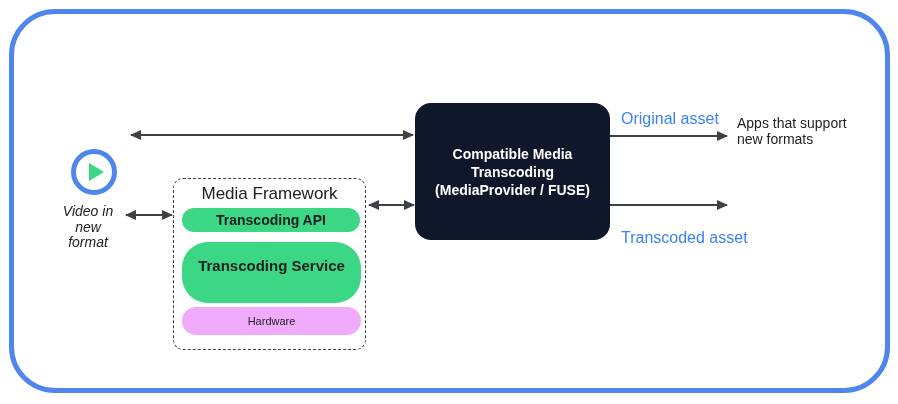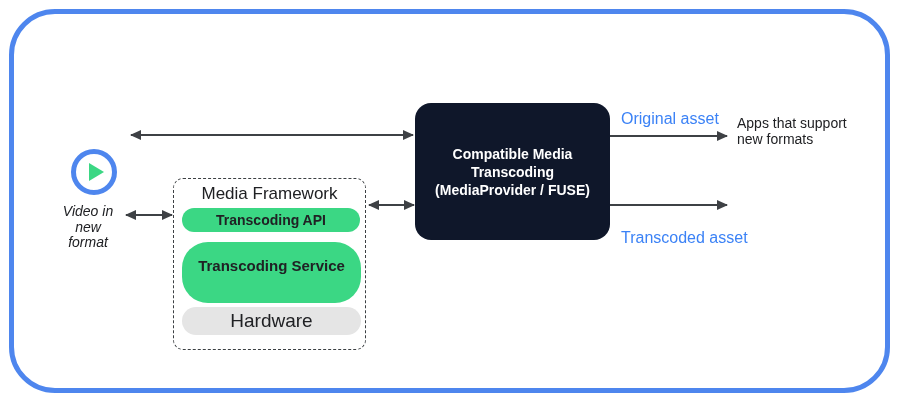--- a/index.html
+++ b/index.html
@@ -36,21 +36,21 @@
     border:1.5px dashed #3c4043;border-radius:10px;box-sizing:border-box;background:#ffffff;
   }
   .fw-title{position:absolute;left:173px;top:184px;width:193px;text-align:center;font-size:17px;}
   .pill{
     position:absolute;display:flex;align-items:center;justify-content:center;
     box-sizing:border-box;text-align:center;
   }
   .api{left:182px;top:208px;width:178px;height:24px;background:#3bd784;border-radius:12px;font-weight:bold;font-size:14px;}
   .service{left:182px;top:242px;width:179px;height:61px;background:#3bd784;border-radius:26px;font-weight:bold;font-size:15px;padding-bottom:15px;}
   .oem{left:266px;top:284px;width:96px;height:20px;background:#16314a;border-radius:10px;color:#ffffff;font-weight:bold;font-size:12px;}
-  .hardware{left:182px;top:307px;width:179px;height:28px;background:#e5e5e5;border-radius:14px;font-size:19px;}
+  .hardware{left:182px;top:307px;width:179px;height:28px;background:#f0abfc;border-radius:14px;font-size:11px;}
   
   .transcoder{
     position:absolute;left:415px;top:103px;width:195px;height:137px;background:#0f172a;border-radius:16px;
     display:flex;align-items:center;justify-content:center;text-align:center;
     color:#ffffff;font-weight:bold;font-size:14px;line-height:18px;white-space:pre-line;
   }
   
   .arrow{position:absolute;height:2px;background:#3e4145;}
   .arrow::after{
     content:"";position:absolute;right:-1px;top:50%;transform:translateY(-50%);

